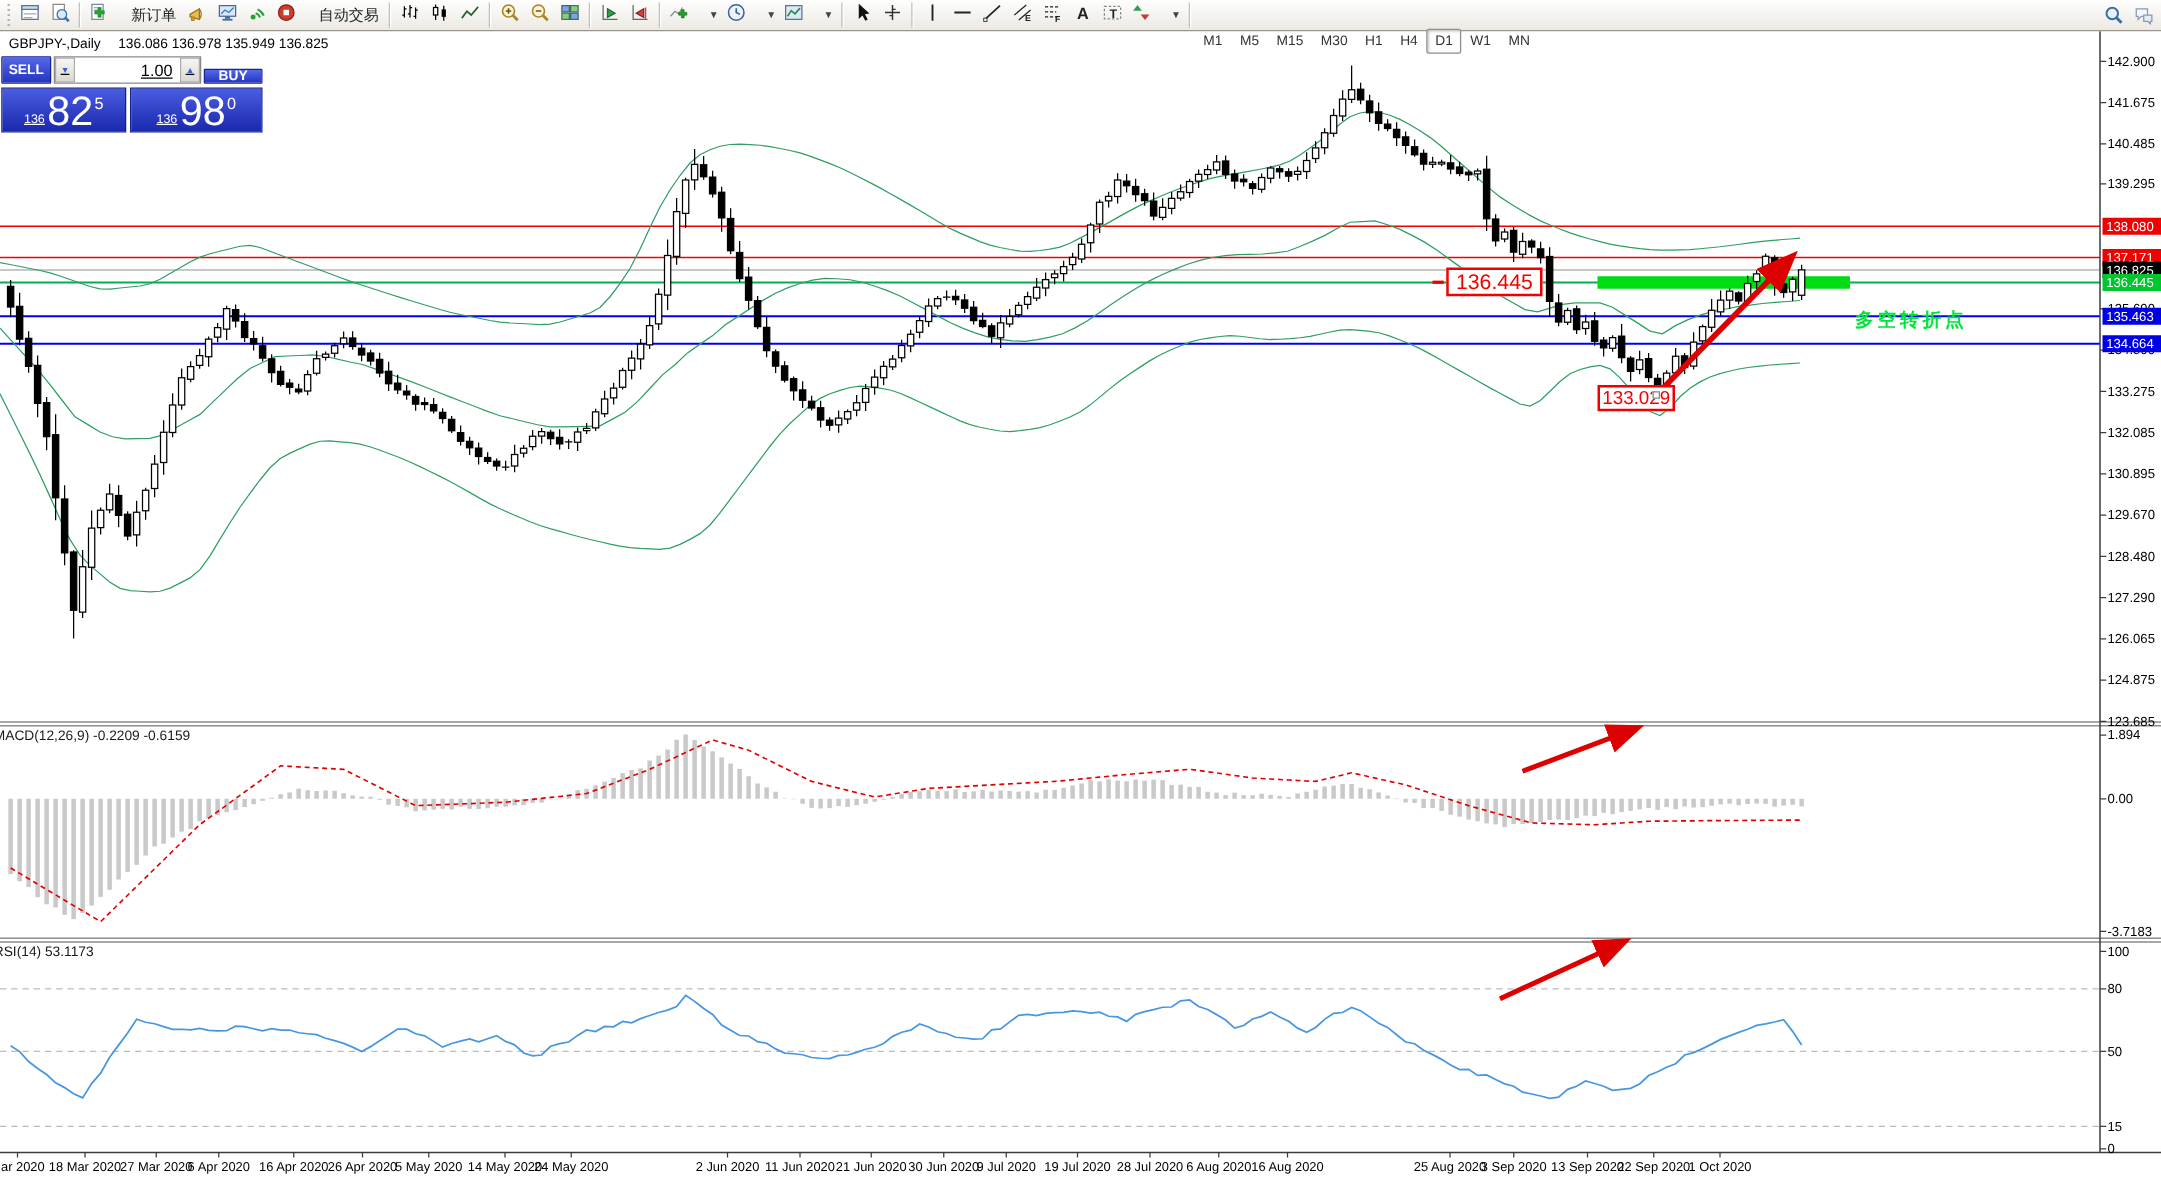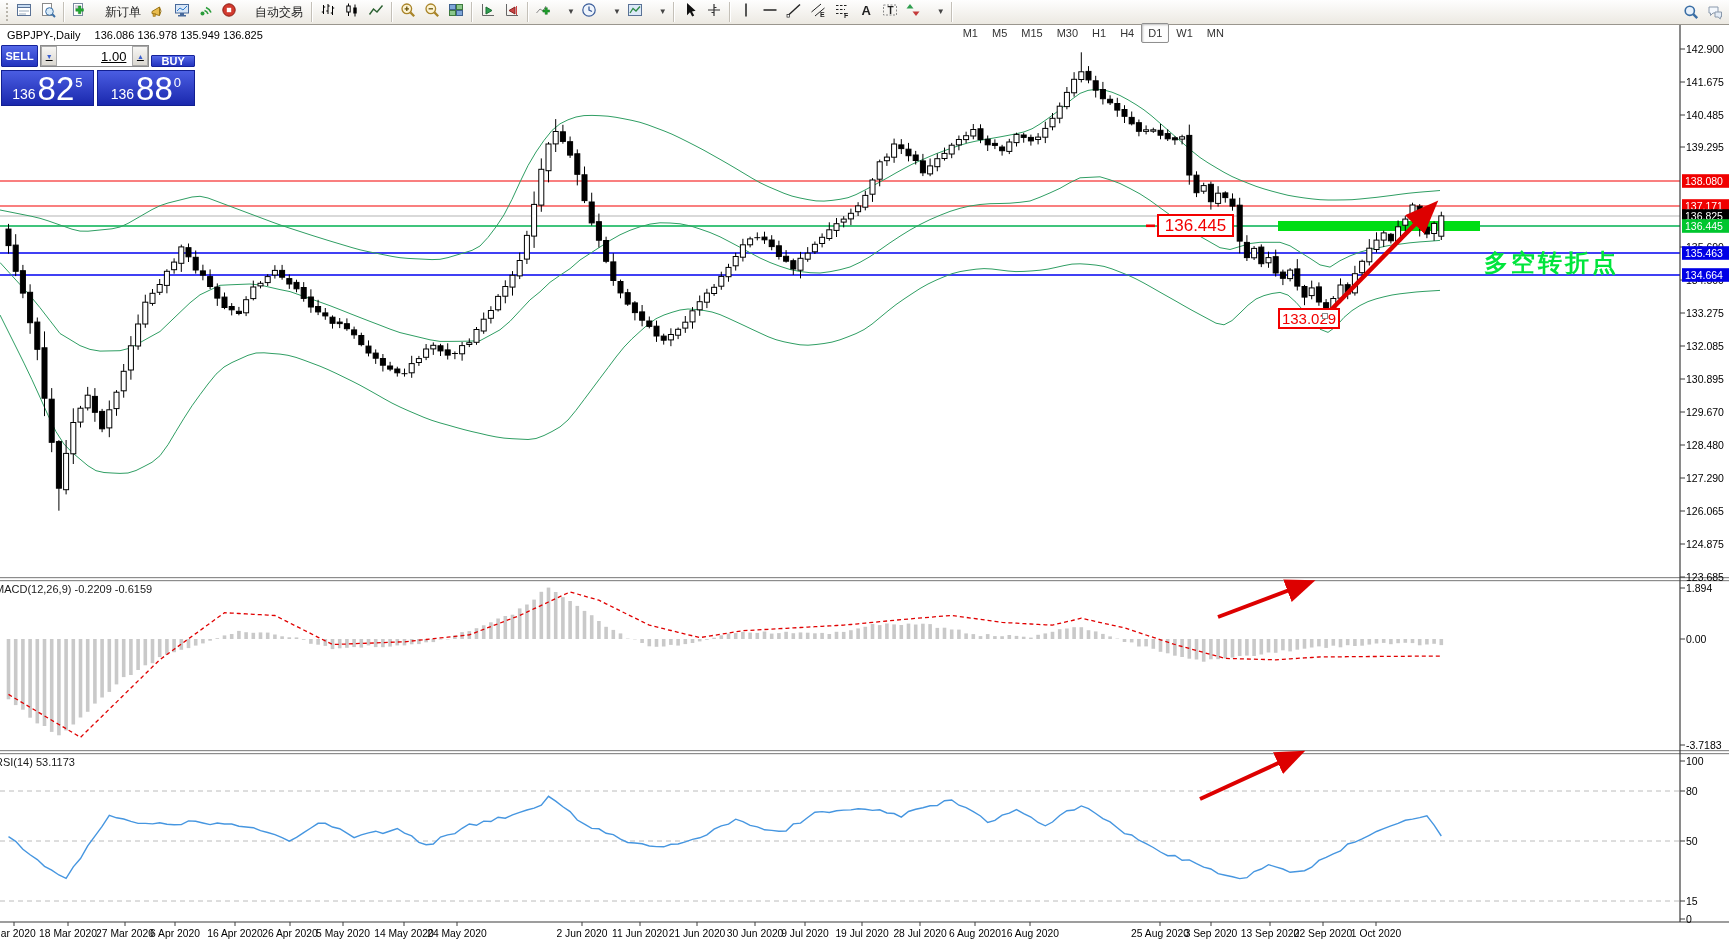--- a/index.html
+++ b/index.html
@@ -22,48 +22,48 @@
     display:flex;align-items:center;border-radius:2px;margin-top:42px;}
   .tf-btn.active{background:#fdfdfd;border:1px solid #8f8f8f;box-shadow:inset 1px 1px 2px rgba(0,0,0,.25);}
   .tb-right{margin-left:auto;display:flex;align-items:center;}
   
   #chart-svg{position:absolute;left:0;top:0;z-index:1;}
   .overlay{position:absolute;z-index:10;}
   .symbol-title{left:7px;top:29px;font-size:11px;color:#000;white-space:nowrap;}
   .symbol-title .ohlc{margin-left:14px;}
   .ind-label{font-size:11px;color:#1a1a1a;white-space:nowrap;}
   
-  .trade-panel{left:1px;top:45px;width:194px;z-index:12;}
+  .trade-panel{left:1px;top:45px;width:209px;z-index:12;}
   .tp-row1{display:flex;height:22px;}
   .btn-blue{background:linear-gradient(#5b6eea0,#2333bd) ,linear-gradient(#4a5ce4,#1d2cb0);
     background:linear-gradient(#5468e8,#2435bf);border:1px solid #16239b;color:#fff;
     font-size:11px;font-weight:bold;display:flex;align-items:center;justify-content:center;}
   .sell-btn{width:40px;border-radius:1px;}
   .buy-btn{width:47px;margin-left:2px;border-radius:1px;margin-top:10px;}
   .vol-wrap{width:118px;margin-left:2px;display:flex;border:1px solid #8a8a8a;background:#fff;text-decoration:underline;}
   .spin{width:16px;background:linear-gradient(#f7f6f4,#dbd8d1);border:1px solid #aaa;
     display:flex;align-items:center;justify-content:center;font-size:7px;color:#3a5fd0;}
   .vol-val{flex:1;display:flex;align-items:center;justify-content:flex-end;padding-right:6px;
     font-size:13px;color:#000;}
   .tp-row2{display:flex;margin-top:3px;height:36px;}
   .price-box{background:linear-gradient(#4a5de2,#1a28ad);border:1px solid #121f91;color:#fff;
     display:flex;align-items:flex-end;justify-content:center;padding-bottom:2px;}
   .pb-sell{width:100px;}
   .pb-buy{width:106px;margin-left:3px;}
-  .p-small{font-size:14px;line-height:1;margin-right:2px;margin-bottom:2px;}
+  .p-small{font-size:10px;line-height:1;margin-right:2px;margin-bottom:2px;text-decoration:underline;}
   .p-big{font-size:33px;line-height:0.85;}
   .p-sup{font-size:13px;line-height:1;position:relative;top:-14px;margin-left:1px;}
   
   .anno-box{border:2px solid #f20000;background:#fff;color:#f20000;z-index:11;
     display:flex;align-items:center;justify-content:center;white-space:nowrap;}
   .anno-1{left:1157px;top:214px;width:77px;height:23px;font-size:17px;}
   .anno-2{left:1262px;top:308px;width:62px;height:21px;font-size:15px;margin-left:16px;}
   .anno-handle{position:absolute;left:1322px;top:313px;width:6px;height:6px;background:#fff;
     border:1px solid #888;z-index:11;}
-  .cn-note{left:1484px;top:247px;font-size:24px;font-weight:bold;color:#00e53c;
+  .cn-note{left:1484px;top:247px;font-size:15px;font-weight:bold;color:#00e53c;
     letter-spacing:3px;z-index:11;white-space:nowrap;}
 </style>
 </head>
 <body>
 
 <div id="screen">
 
   <svg id="chart-svg" width="1729" height="944" viewBox="0 0 1729 944">
       <defs>
         <marker id="ah" markerWidth="9" markerHeight="8" refX="5.5" refY="3" orient="auto">
@@ -1058,21 +1058,21 @@
       <div class="btn-blue buy-btn">BUY</div>
     </div>
     <div class="tp-row2">
       <div class="price-box pb-sell">
         <span class="p-small">136</span>
           <span class="p-big">82</span>
           <span class="p-sup">5</span>
       </div>
       <div class="price-box pb-buy">
         <span class="p-small">136</span>
-          <span class="p-big">88</span>
+          <span class="p-big">98</span>
           <span class="p-sup">0</span>
       </div>
     </div>
   </div>
 
   <div class="overlay ind-label" style="left:-5px;top:583px;">MACD(12,26,9) -0.2209 -0.6159</div>
   <div class="overlay ind-label" style="left:-5px;top:756px;">RSI(14) 53.1173</div>
 
   <div class="overlay anno-box anno-1">136.445</div>
   <div class="overlay anno-box anno-2">133.029</div>

